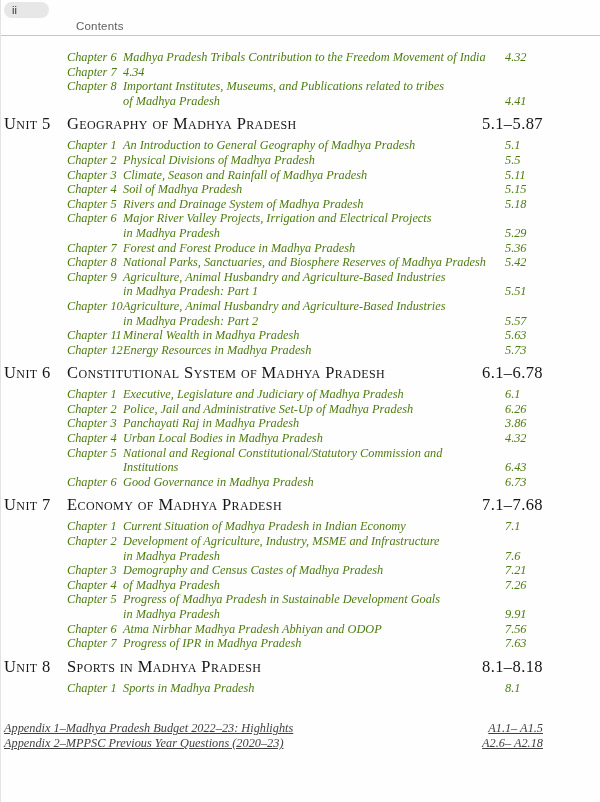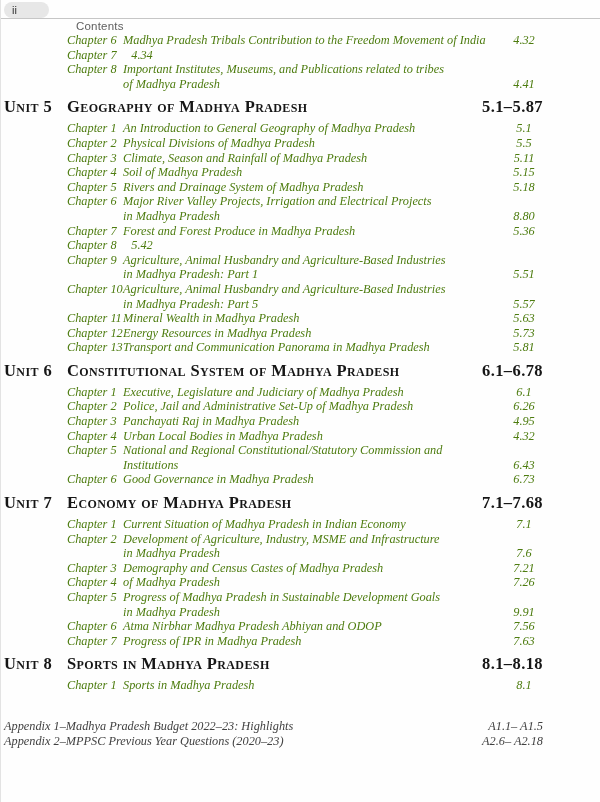--- a/index.html
+++ b/index.html
@@ -9,21 +9,21 @@
     position:relative;
     width:600px; height:802px;
     background:#fefefe;
     border-left:1px solid #e3e3e3;
     font-family:"Liberation Serif", serif;
     overflow:hidden;
   }
   
   .page-header {
     position:relative;
-    height:19px;
+    height:36px;
     border-bottom:1px solid #c6c6c6;
   }
   .folio-tab {
     position:absolute; left:3px; top:2px;
     width:45px; height:16px;
     background:#e7e7e7;
     border-radius:9px;
     font-family:"Liberation Sans", sans-serif;
     font-size:11px; line-height:16px;
     color:#333333;
@@ -32,47 +32,48 @@
   .running-head {
     position:absolute; left:75px; top:20px;
     font-family:"Liberation Sans", sans-serif;
     font-size:11.5px; color:#606060;
     letter-spacing:0.2px;
   }
   
   .toc { padding:14px 57px 0 3px; }
   .unit-row {
     display:flex; align-items:baseline;
-    font-weight:bold;
+    font-weight:normal;
     font-variant:small-caps;
     font-size:16.5px; line-height:20px;
     letter-spacing:0.4px;
     color:#161616;
     margin:6px 0 4px 0;
   }
   .unit-label { flex:none; width:63px; }
   .unit-title { flex:1; }
   .unit-pages { flex:none; text-align:right; font-variant:normal; }
   .chapter-row {
     display:flex; align-items:flex-start;
     padding-left:63px;
     font-style:italic;
     font-size:12.3px; line-height:14.6px;
     color:#4d7c0f;
   }
   .ch-label { flex:none; width:56px; }
   .ch-title { flex:1; padding-right:6px; }
-  .ch-page { flex:none; min-width:38px; text-align:center; align-self:flex-end;font-family:Liberation Serif, serif; }
+  .ch-page { flex:none; min-width:38px; text-align:left; align-self:flex-end;font-family:Liberation Serif, serif; }
   
   .appendix-block { margin-top:26px; }
   .appendix-row {
     display:flex; align-items:baseline;
     font-style:italic;
     font-size:12.3px; line-height:14.6px;
     color:#414141;
+    text-decoration:underline;
   }
   .appendix-title { flex:1; }
   .appendix-pages { flex:none; text-align:center; }
 </style>
 </head>
 <body>
 
 <div class="page">
   <div class="page-header">
     <span class="folio-tab">ii</span>
@@ -146,77 +147,73 @@
         </span>
     <span class="ch-page">5.18</span>
   </div>
 
   <div class="chapter-row">
     <span class="ch-label">Chapter 6</span>
     <span class="ch-title">
           <div>Major River Valley Projects, Irrigation and Electrical Projects</div>
           <div>in Madhya Pradesh</div>
         </span>
-    <span class="ch-page">8.80</span>
+    <span class="ch-page">5.29</span>
   </div>
 
   <div class="chapter-row">
     <span class="ch-label">Chapter 7</span>
     <span class="ch-title">
           <div>Forest and Forest Produce in Madhya Pradesh</div>
         </span>
     <span class="ch-page">5.36</span>
   </div>
 
   <div class="chapter-row">
     <span class="ch-label">Chapter 8</span>
+    <span class="ch-title">
+          <div>National Parks, Sanctuaries, and Biosphere Reserves of Madhya Pradesh</div>
+        </span>
     <span class="ch-page">5.42</span>
   </div>
 
   <div class="chapter-row">
     <span class="ch-label">Chapter 9</span>
     <span class="ch-title">
           <div>Agriculture, Animal Husbandry and Agriculture-Based Industries</div>
           <div>in Madhya Pradesh: Part 1</div>
         </span>
     <span class="ch-page">5.51</span>
   </div>
 
   <div class="chapter-row">
     <span class="ch-label">Chapter 10</span>
     <span class="ch-title">
           <div>Agriculture, Animal Husbandry and Agriculture-Based Industries</div>
-          <div>in Madhya Pradesh: Part 5</div>
+          <div>in Madhya Pradesh: Part 2</div>
         </span>
     <span class="ch-page">5.57</span>
   </div>
 
   <div class="chapter-row">
     <span class="ch-label">Chapter 11</span>
     <span class="ch-title">
           <div>Mineral Wealth in Madhya Pradesh</div>
         </span>
     <span class="ch-page">5.63</span>
   </div>
 
   <div class="chapter-row">
     <span class="ch-label">Chapter 12</span>
     <span class="ch-title">
           <div>Energy Resources in Madhya Pradesh</div>
         </span>
     <span class="ch-page">5.73</span>
   </div>
 
-  <div class="chapter-row">
-    <span class="ch-label">Chapter 13</span>
-    <span class="ch-title">
-          <div>Transport and Communication Panorama in Madhya Pradesh</div>
-        </span>
-    <span class="ch-page">5.81</span>
-  </div>
 
   <div class="unit-row">
     <span class="unit-label">Unit 6</span>
     <span class="unit-title">Constitutional System of Madhya Pradesh</span>
     <span class="unit-pages">6.1–6.78</span>
   </div>
 
   <div class="chapter-row">
     <span class="ch-label">Chapter 1</span>
     <span class="ch-title">
@@ -231,21 +228,21 @@
           <div>Police, Jail and Administrative Set-Up of Madhya Pradesh</div>
         </span>
     <span class="ch-page">6.26</span>
   </div>
 
   <div class="chapter-row">
     <span class="ch-label">Chapter 3</span>
     <span class="ch-title">
           <div>Panchayati Raj in Madhya Pradesh</div>
         </span>
-    <span class="ch-page">4.95</span>
+    <span class="ch-page">3.86</span>
   </div>
 
   <div class="chapter-row">
     <span class="ch-label">Chapter 4</span>
     <span class="ch-title">
           <div>Urban Local Bodies in Madhya Pradesh</div>
         </span>
     <span class="ch-page">4.32</span>
   </div>
 

